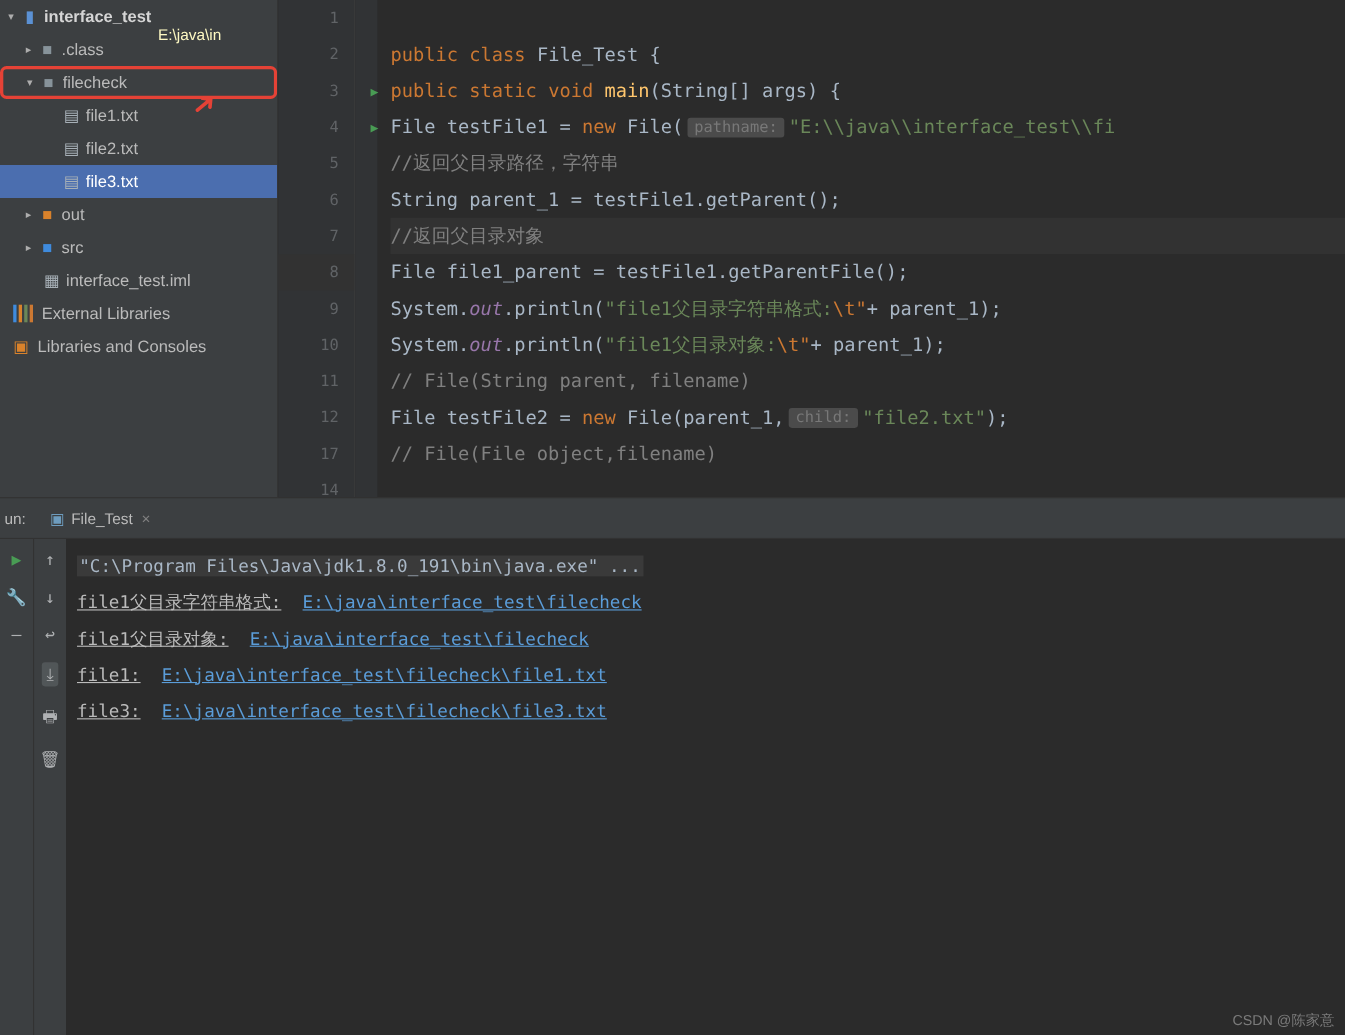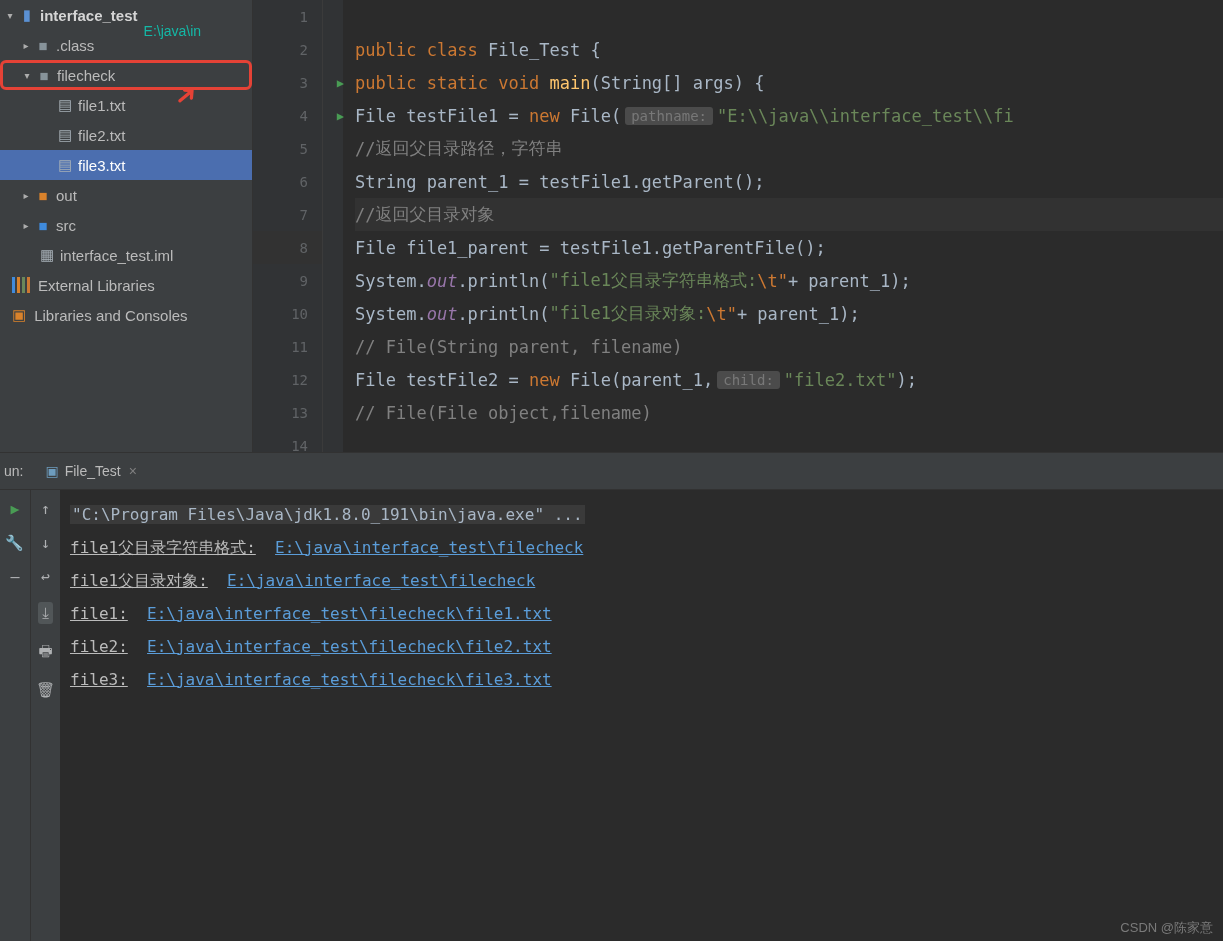--- a/index.html
+++ b/index.html
@@ -36,21 +36,21 @@
 }
 .tree-item.selected { background: #4b6eaf; color: #ffffff; }
 .tree-item .arrow { width: 16px; display: inline-flex; justify-content: center; color: #adadad; font-size: 10px; }
 .tree-item .icon { width: 18px; display: inline-flex; justify-content: center; margin-right: 4px; }
 .folder-icon { color: #87939a; }
 .file-icon { color: #a7b0b7; }
 .project-icon { color: #5b91d4; }
 .out-icon { color: #d9822b; }
 .src-icon { color: #3f8bdd; }
 .red-box { border: 3px solid #e54236; border-radius: 6px; }
-.tree-path { color: #14b8a6; font-size: 14px; margin-left: 6px; margin-top: 31px; }
+.tree-path { color: #fef9c3; font-size: 14px; margin-left: 6px; margin-top: 31px; }
 
 .ext-lib { display: flex; align-items: center; height: 30px; padding-left: 12px; color: #bbbbbb; }
 .ext-lib .bars { display: inline-flex; gap: 2px; margin-right: 8px; }
 .ext-lib .bars span { width: 3px; height: 16px; }
 .b1 { background: #3f8bdd; } .b2 { background: #d9822b; } .b3 { background: #6a8759; } .b4 { background: #cc7832; }
 
 
 .editor-area { flex: 1; display: flex; background: #2b2b2b; position: relative; }
 .gutter {
   width: 70px;
@@ -189,21 +189,21 @@
         <div class="gutter-row">3<span class="run-icon">▶</span></div>
         <div class="gutter-row">4<span class="run-icon">▶</span></div>
         <div class="gutter-row">5</div>
         <div class="gutter-row">6</div>
         <div class="gutter-row">7</div>
         <div class="gutter-row" style="background:#323232">8</div>
         <div class="gutter-row">9</div>
         <div class="gutter-row">10</div>
         <div class="gutter-row">11</div>
         <div class="gutter-row">12</div>
-        <div class="gutter-row">13</div>
+        <div class="gutter-row">17</div>
         <div class="gutter-row">14</div>
 
       </div>
       <div class="marker-col"></div>
       <div class="code-area">
         <div class="code-line"></div>
         <div class="code-line"><span class="kw">public</span><span class="kw"> class</span><span> File_Test {</span></div>
         <div class="code-line">    <span class="kw">public</span><span class="kw"> static</span><span class="kw"> void</span><span class="fn"> main</span><span>(String[] args) {</span></div>
         <div class="code-line">        <span>File testFile1 = </span><span class="kw">new</span><span> File(</span><span class="param-hint">pathname:</span> <span class="str">"E:\\java\\interface_test\\fi</span></div>
         <div class="code-line">        <span class="comment">//</span><span class="comment">返回父目录路径，字符串</span></div>
@@ -241,19 +241,18 @@
       <span class="tool-btn">↩</span>
       <span class="tool-btn" style="background:#515658;padding:2px 4px;border-radius:3px">⤓</span>
       <span class="tool-btn">🖶</span>
       <span class="tool-btn">🗑</span>
     </div>
     <div class="console-output">
       <div class="console-line"><span class="console-cmd">"C:\Program Files\Java\jdk1.8.0_191\bin\java.exe" ...</span></div>
       <div class="console-line"><span class="console-text">file1父目录字符串格式:</span>  <span class="console-link">E:\java\interface_test\filecheck</span></div>
       <div class="console-line"><span class="console-text">file1父目录对象:</span>  <span class="console-link">E:\java\interface_test\filecheck</span></div>
       <div class="console-line"><span class="console-text">file1:</span>  <span class="console-link">E:\java\interface_test\filecheck\file1.txt</span></div>
-      <div class="console-line"><span class="console-text">file2:</span>  <span class="console-link">E:\java\interface_test\filecheck\file2.txt</span></div>
       <div class="console-line"><span class="console-text">file3:</span>  <span class="console-link">E:\java\interface_test\filecheck\file3.txt</span></div>
     </div>
   </div>
 </div>
 
 <div class="watermark">CSDN @陈家意</div>
 
 </body></html>

